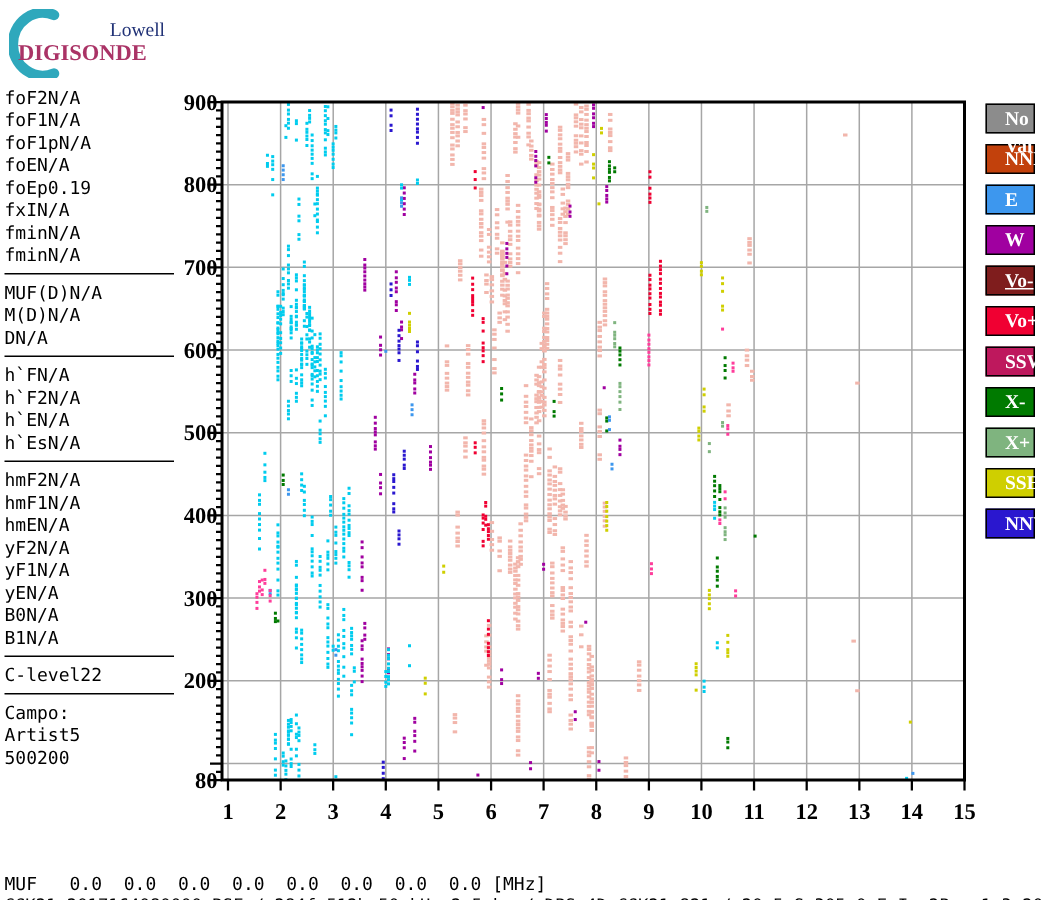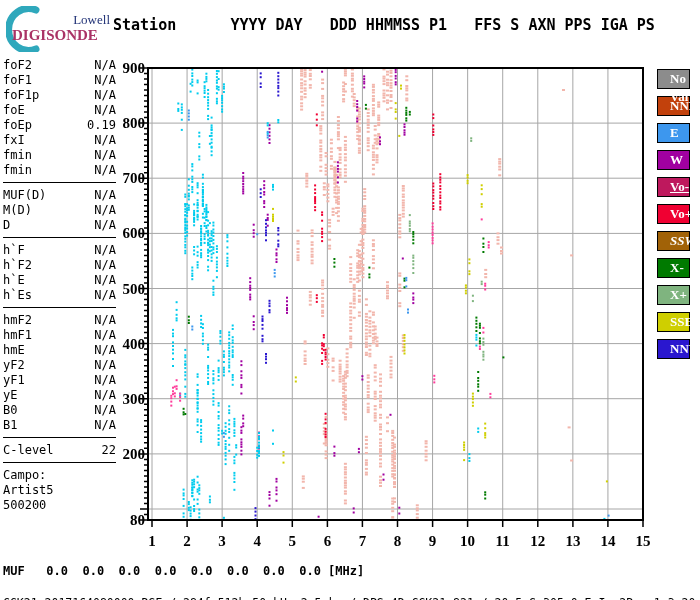--- a/index.html
+++ b/index.html
@@ -5,30 +5,30 @@
   html,body{margin:0;padding:0;background:#fff;}
   .app{position:relative;width:700px;height:600px;background:#ffffff;overflow:hidden;
        font-family:"DejaVu Sans Mono",monospace;color:#000;}
   .chart-layer{position:absolute;left:0;top:0;width:700px;height:600px;}
   .hdr-line{position:absolute;left:113px;white-space:pre;
             font:bold 15px/19px "DejaVu Sans Mono",monospace;color:#000;}
   #hdr1{top:16px;} #hdr2{top:35px;}
   .logo-box{position:absolute;left:6px;top:6px;width:108px;height:46px;}
   .param-panel{position:absolute;left:3px;top:58px;width:113px;
                font:12px/15px "DejaVu Sans Mono",monospace;}
-  .prow{display:flex;justify-content:space-between;height:15px;}
+  .prow{display:flex;justify-content:flex-start;height:15px;}
   .psep{border-top:1px solid #000;margin:4px 0 5px 0;}
   .ptail{height:15px;}
   .legend{position:absolute;left:650px;top:62px;width:47px;}
   .litem{height:18px;border:1px solid #000;margin:7px;
          font:bold 13px/18px "Liberation Serif",serif;color:#fff;
          padding-left:12px;box-sizing:content-box;}
   .bottom-pre{position:absolute;left:3px;white-space:pre;
               font:12px/14px "DejaVu Sans Mono",monospace;}
-  #d-row{top:556px;} #muf-row{top:552px;font-weight:bold;}
+  #d-row{top:556px;} #muf-row{top:570px;}
   .footer-pre{position:absolute;left:3px;top:585px;white-space:pre;
               font:11.5px/13px "DejaVu Sans Mono",monospace;}
 </style>
 </head>
 <body>
 
 <div class="app">
 
   <div class="chart-layer" id="chart-layer"><svg width="700" height="600" viewBox="0 0 700 600">
         <defs>
@@ -1943,21 +1943,20 @@
       </svg></div>
 
   <div class="logo-box">
     <svg width="108" height="46" viewBox="0 0 108 46">
       <path d="M 30 4 A 20 21 0 1 0 30 43" fill="none" stroke="#2FA8BC" stroke-width="7" stroke-linecap="round"></path>
       <text x="104" y="18" text-anchor="end" font-family="Liberation Serif, serif" font-size="13" fill="#223377">Lowell</text>
       <text x="6" y="34" font-family="Liberation Serif, serif" font-weight="bold" font-size="15" fill="#AA3366">DIGISONDE</text>
     </svg>
   </div>
 
-  <div id="hdr1" class="hdr-line">Station      YYYY DAY   DDD HHMMSS P1   FFS S AXN PPS IGA PS</div>
 
   <div class="param-panel" id="param-panel">
       <div class="prow">
         <span>foF2</span>
         <span>N/A</span>
       </div>
       <div class="prow">
         <span>foF1</span>
         <span>N/A</span>
       </div>
@@ -2057,23 +2056,23 @@
       <div class="ptail">Campo:</div>
       <div class="ptail">Artist5</div>
       <div class="ptail">500200</div>
     </div>
 
   <div class="legend" id="legend">
       <div class="litem" style="background: rgb(140, 140, 140);">No Val</div>
       <div class="litem" style="background: #c2410c;">NNE</div>
       <div class="litem" style="background: rgb(61, 151, 238);">E</div>
       <div class="litem" style="background: rgb(160, 0, 160);">W</div>
-      <div class="litem" style="background: #be185d; text-decoration: underline;">Vo-</div>
+      <div class="litem" style="background: #7f1d1d; text-decoration: underline;">Vo-</div>
       <div class="litem" style="background: rgb(240, 0, 50);">Vo+</div>
-      <div class="litem" style="background: #a16207; font-style: italic;">SSW</div>
+      <div class="litem" style="background: #be185d;">SSW</div>
       <div class="litem" style="background: rgb(0, 122, 0);">X-</div>
       <div class="litem" style="background: rgb(127, 180, 127);">X+</div>
       <div class="litem" style="background: rgb(207, 207, 0);">SSE</div>
       <div class="litem" style="background: rgb(42, 23, 207);">NNW</div>
     </div>
 
   <pre id="muf-row" class="bottom-pre">MUF   0.0  0.0  0.0  0.0  0.0  0.0  0.0  0.0 [MHz]</pre>
 
   <pre class="footer-pre">CGK21_2017164080000.RSF / 284fx512h 50 kHz 2.5 km / DPS-4D CGK21 821 / 20.5 S 305.0 E Ion2Png 1.3.20</pre>
 

